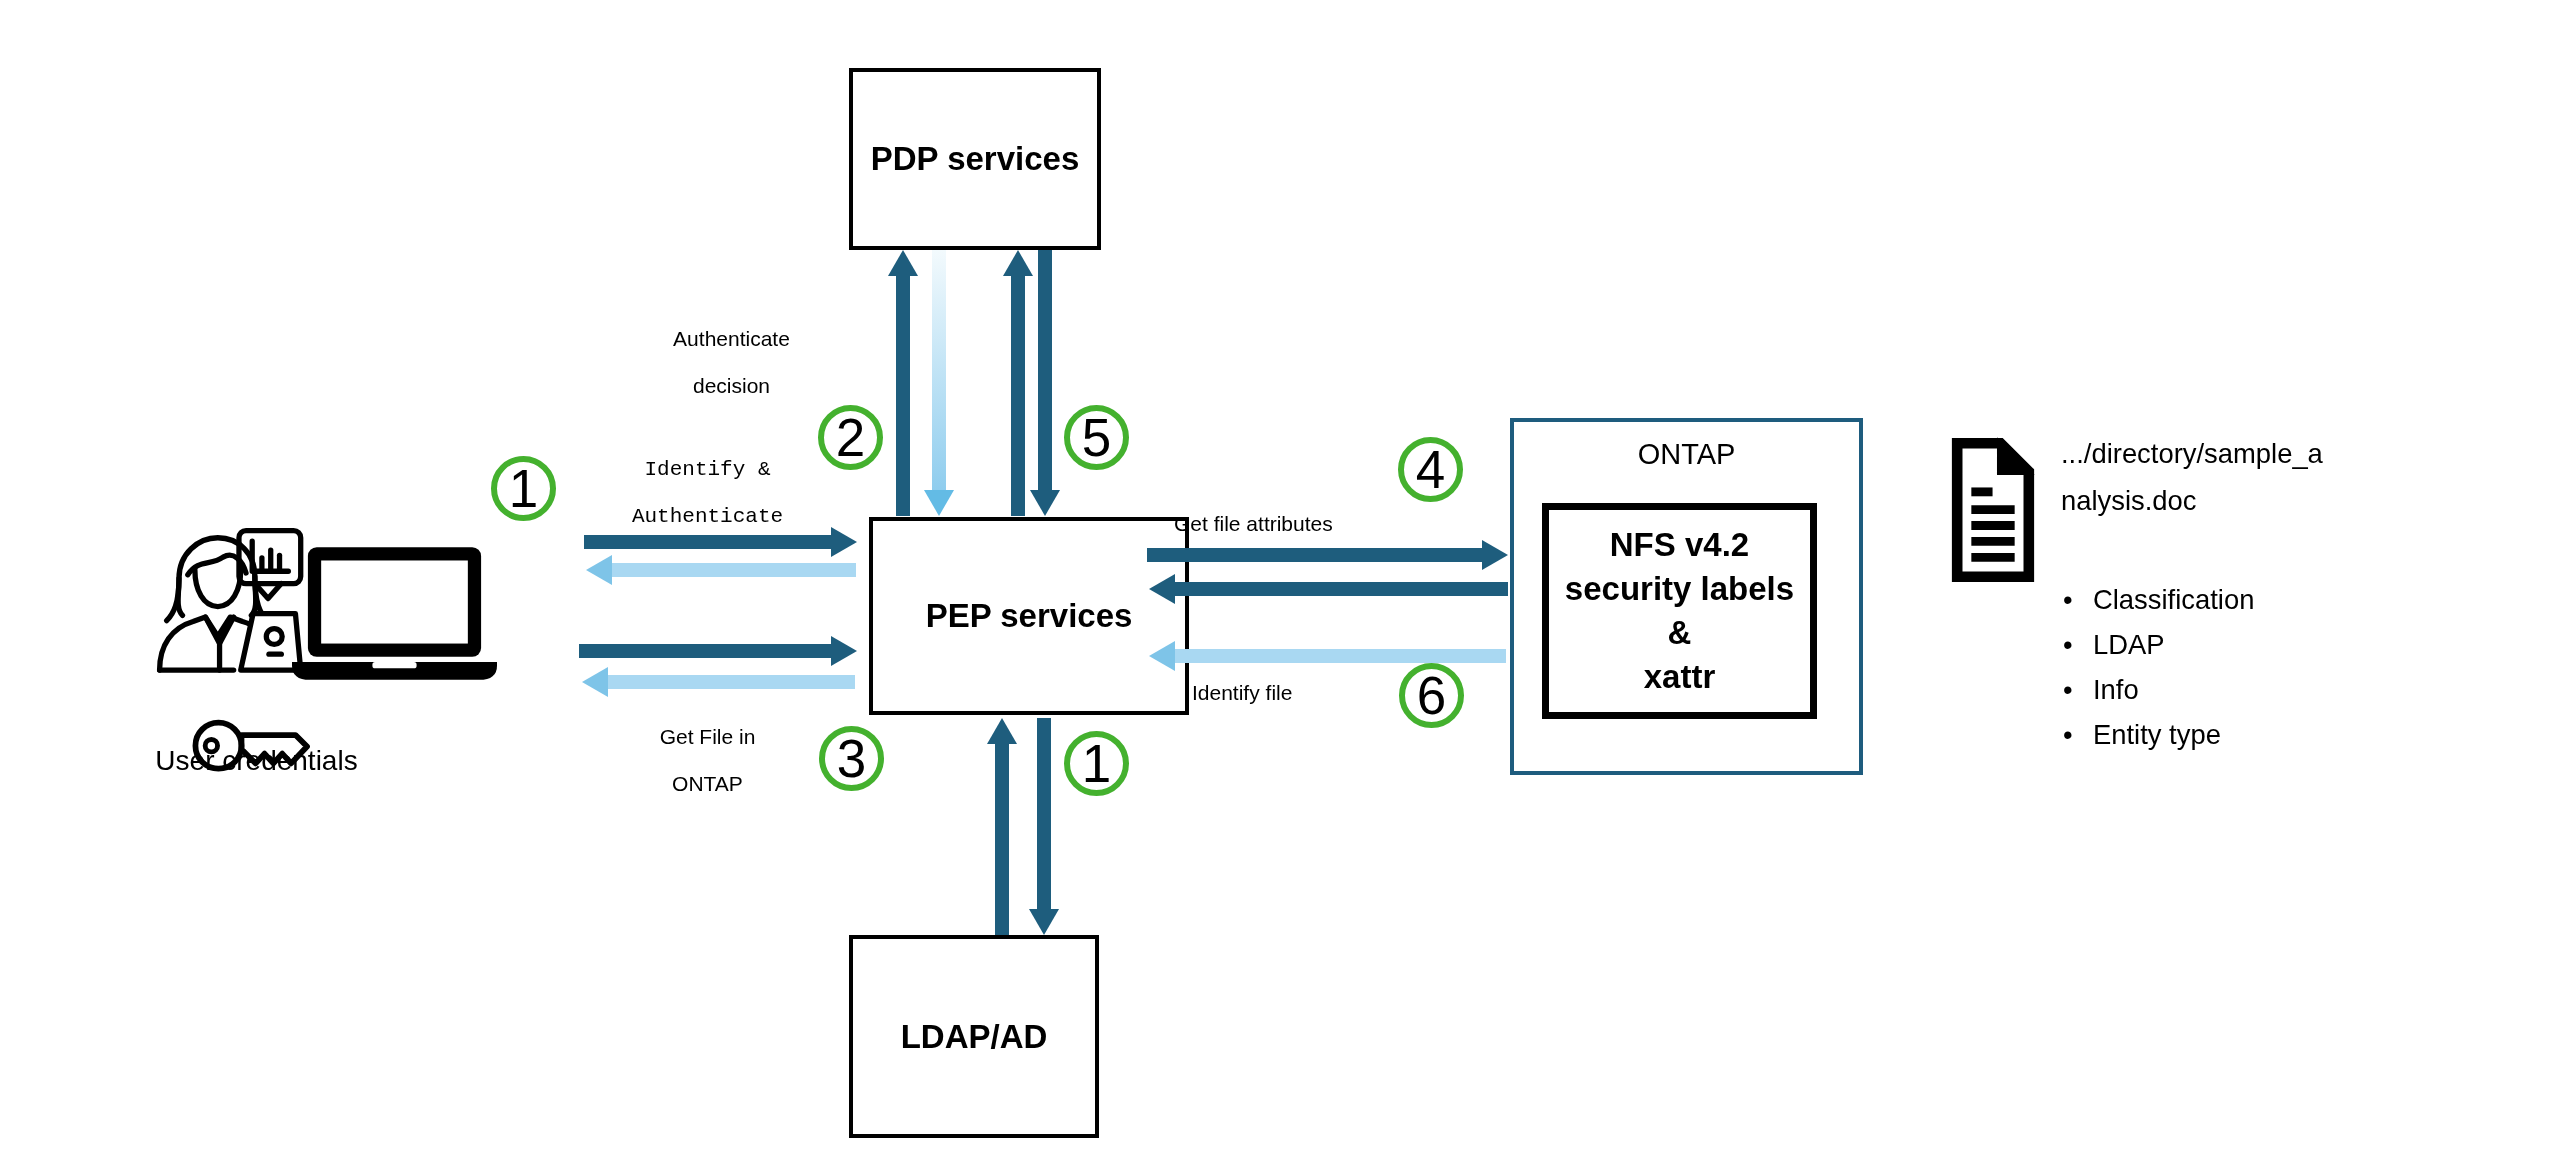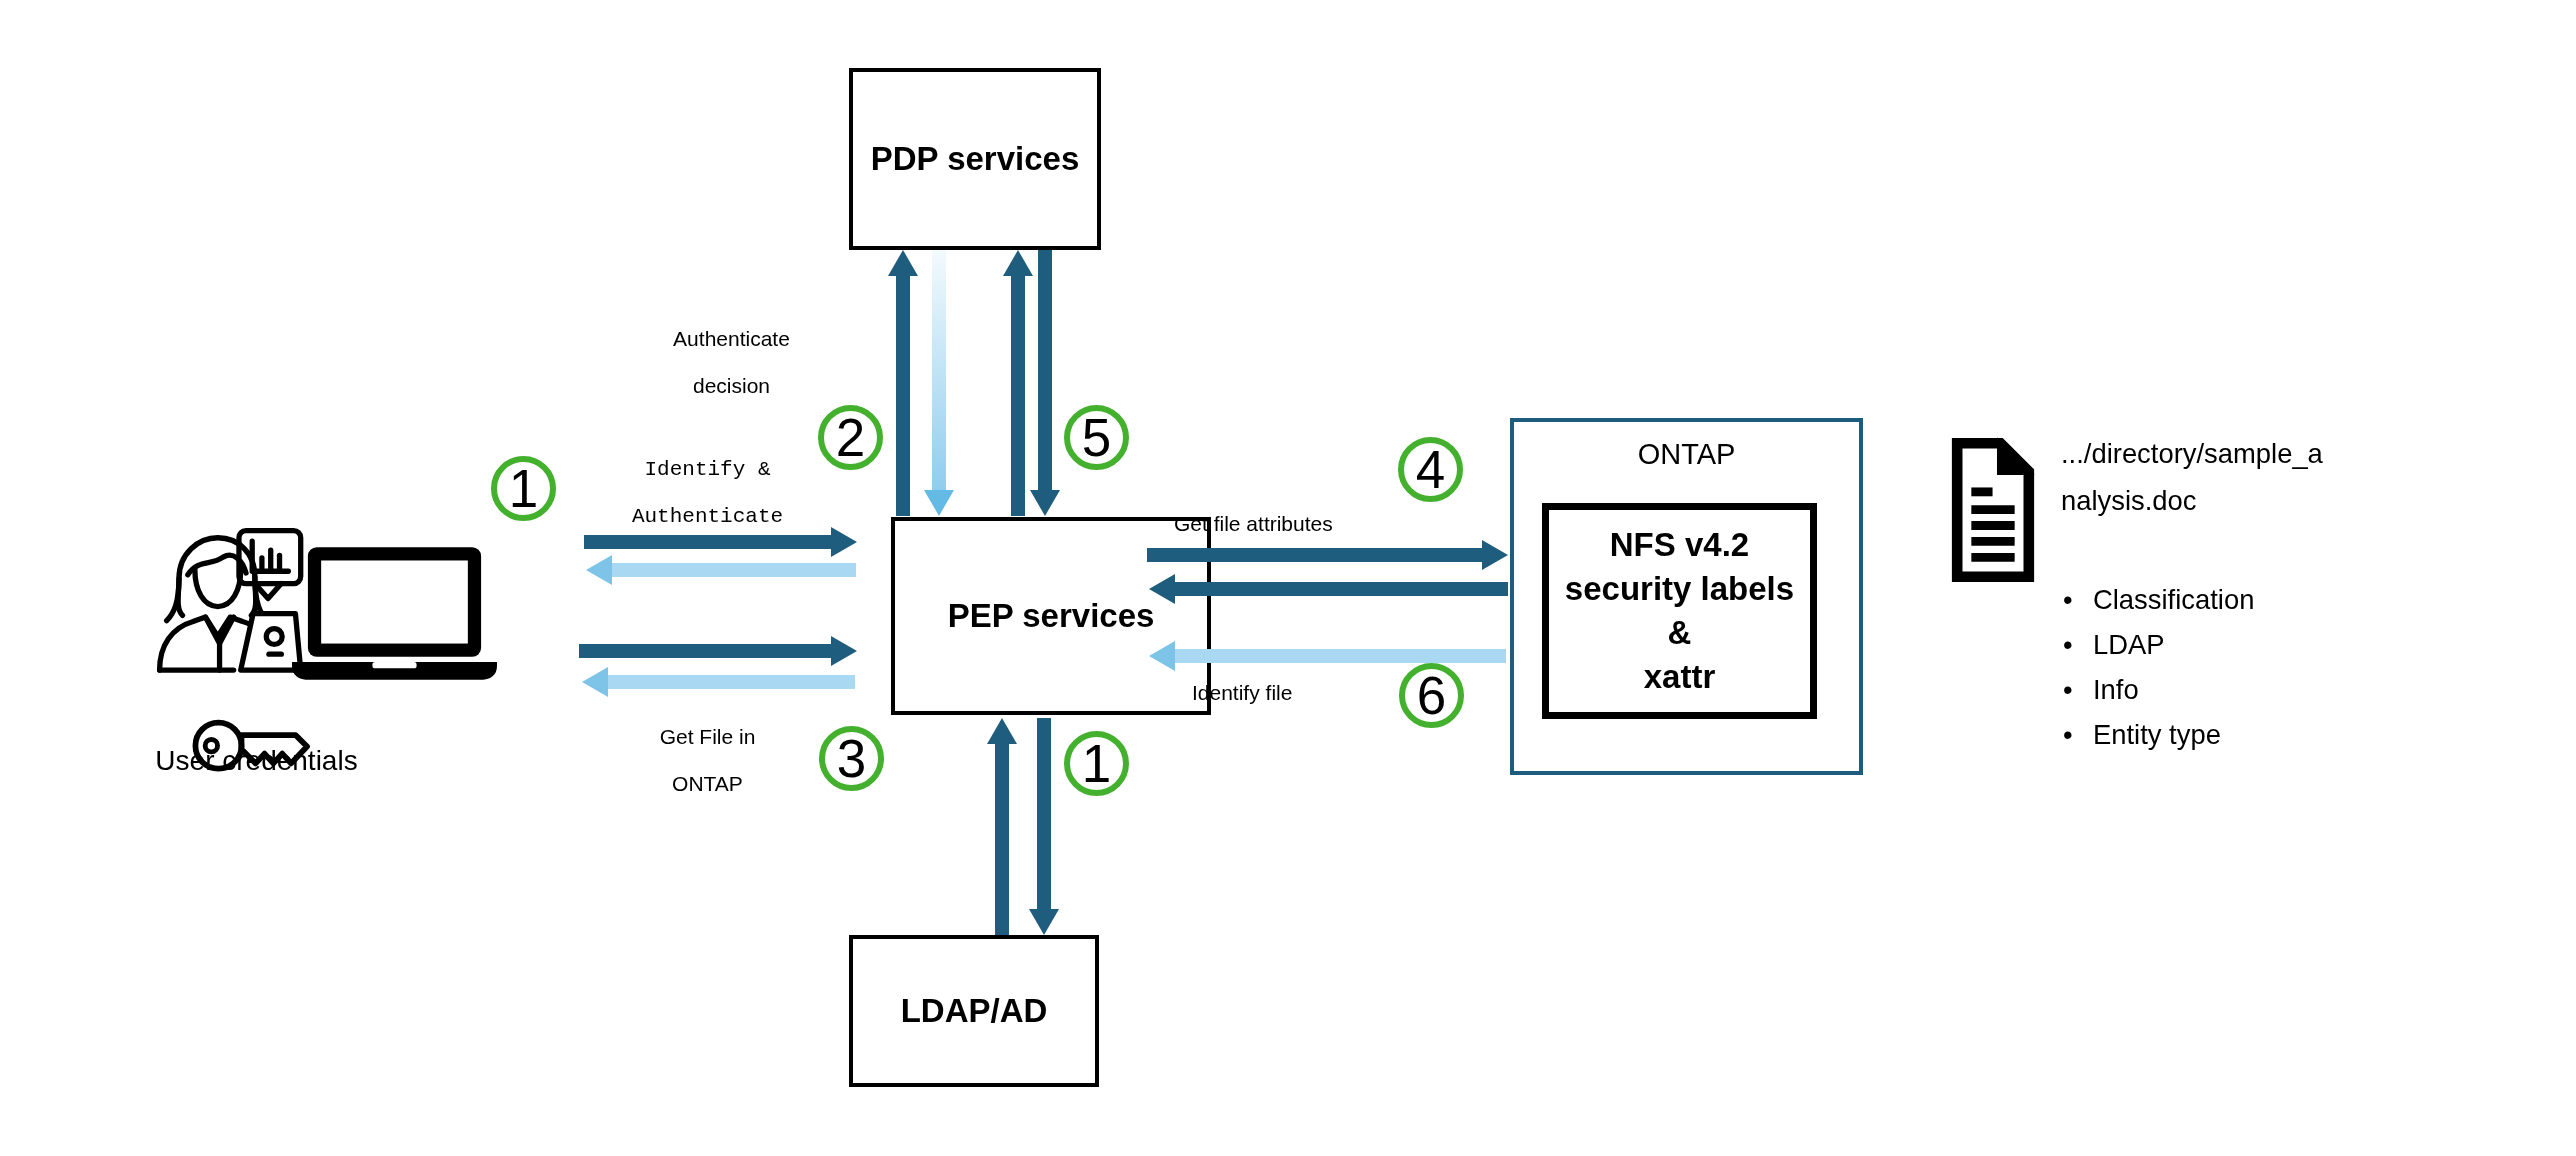--- a/index.html
+++ b/index.html
@@ -46,25 +46,25 @@
 </style>
 </head>
 <body>
 
 <div id="canvas">
 
   <div class="box" style="left:849px;top:68px;width:252px;height:182px;">
     <div class="box-label">PDP services</div>
   </div>
 
-  <div class="box" style="left:891px;top:517px;width:320px;height:198px;">
+  <div class="box" style="left:869px;top:517px;width:320px;height:198px;">
     <div class="box-label">PEP services</div>
   </div>
 
-  <div class="box" style="left:849px;top:935px;width:250px;height:152px;">
+  <div class="box" style="left:849px;top:935px;width:250px;height:203px;">
     <div class="box-label">LDAP/AD</div>
   </div>
 
   <div class="ontap-box" style="left:1510px;top:418px;width:353px;height:357px;">
     <div class="ontap-title" style="top:16px;">ONTAP</div>
   </div>
   <div class="box" style="left:1542px;top:503px;width:275px;height:216px;border-width:7px;">
     <div class="box-label">NFS v4.2
 security labels
 &amp;

